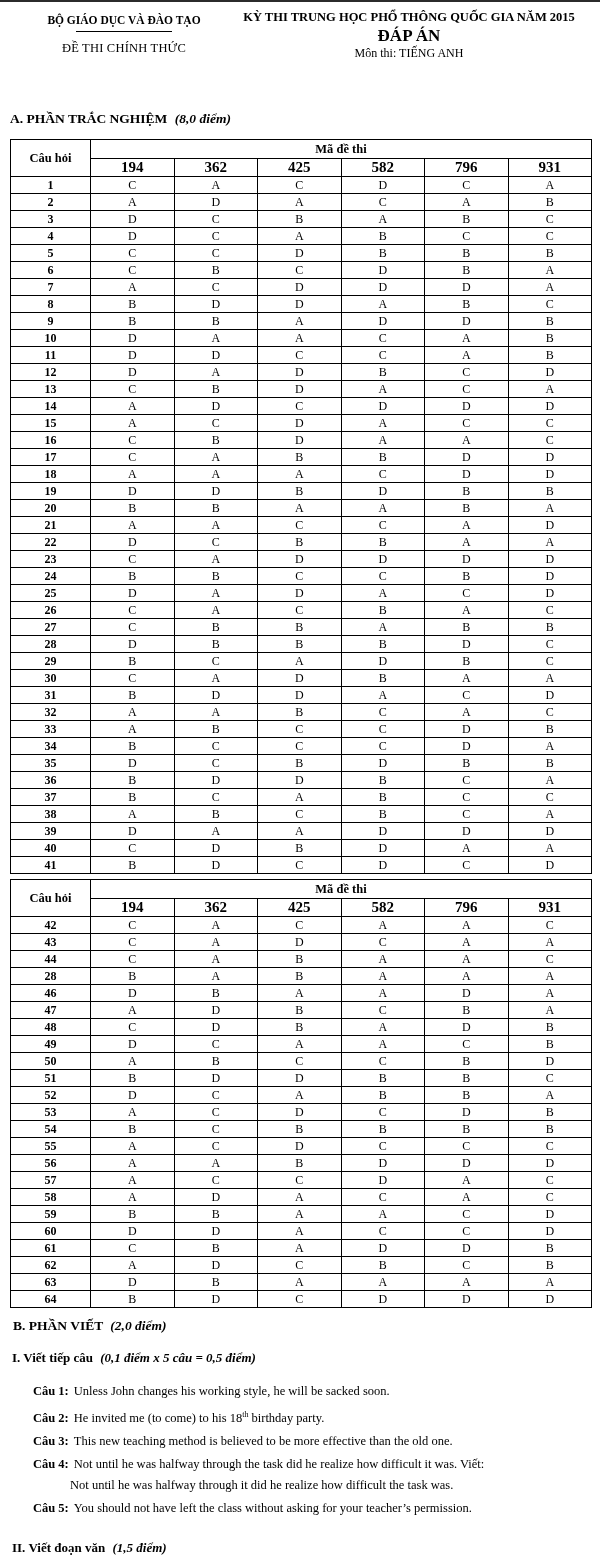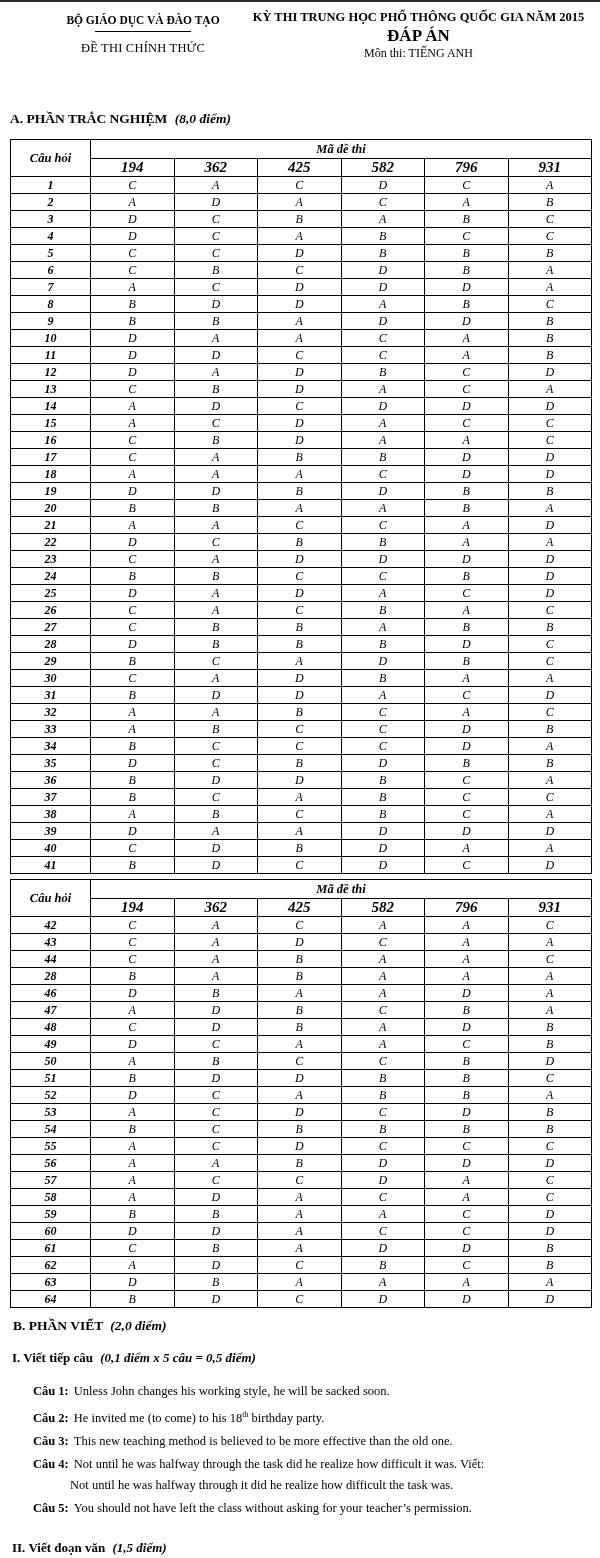--- a/index.html
+++ b/index.html
@@ -13,42 +13,41 @@
     position: relative;
   }
   .scan-edge {
     width: 100%;
     height: 2px;
     background: #2b2b2b;
   }
   .doc { padding-top: 6px; }
 
   
-  .header { display: flex; padding: 2px 6px 0 43px; }
+  .header { display: flex; padding: 2px 6px 0 24px; }
   .header-left { width: 200px; text-align: center; padding-top: 3px; }
   .ministry { font-weight: bold; font-size: 11.5px; line-height: 14px; white-space: nowrap; }
   .ministry-underline { width: 96px; border-bottom: 1.5px solid #000; margin: 4px auto 9px auto; }
   .exam-status { font-size: 12.5px; letter-spacing: 0.2px; white-space: nowrap; text-align: center; }
   .header-right { flex: 1; text-align: center; }
   .exam-title { font-weight: bold; font-size: 12.5px; line-height: 15px; }
   .doc-title { font-weight: bold; font-size: 17px; line-height: 20px; margin-top: 1px; }
   .subject { font-weight: normal; font-size: 12px; line-height: 15px; }
 
   
   .section-title { font-weight: bold; font-size: 13.5px; margin-left: 10px; }
   .section-a-title { margin-top: 50px; }
   .pts { font-style: italic; margin-left: 4px; }
 
   
   table.answers {
     margin: 12px 0 0 10px;
     width: 582px;
     border-collapse: collapse;
     table-layout: fixed;
-    font-style: italic;
   }
   table.answers-2 { margin-top: 5px; }
   table.answers th, table.answers td {
     border: 1px solid #000;
     text-align: center;
     vertical-align: middle;
     padding: 0;
     overflow: hidden;
   }
   th.group-header { font-weight: bold; font-size: 12.5px; height: 19px; }

